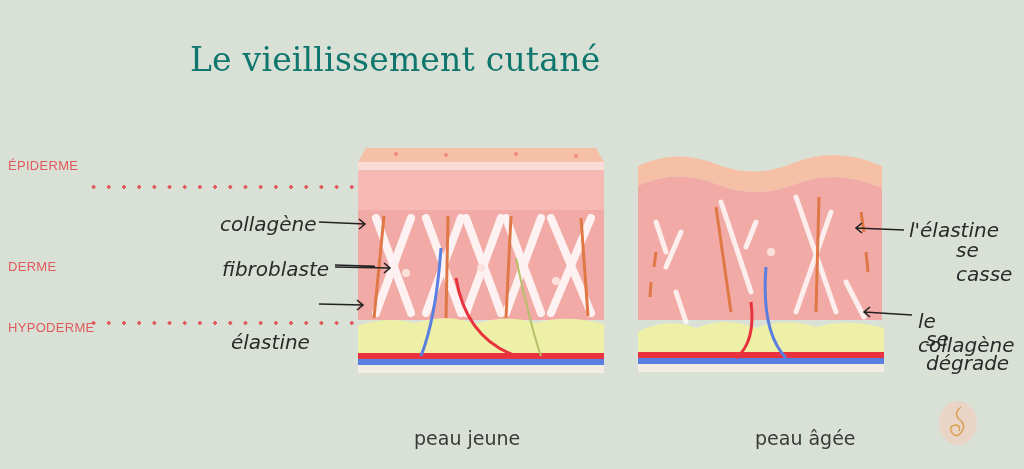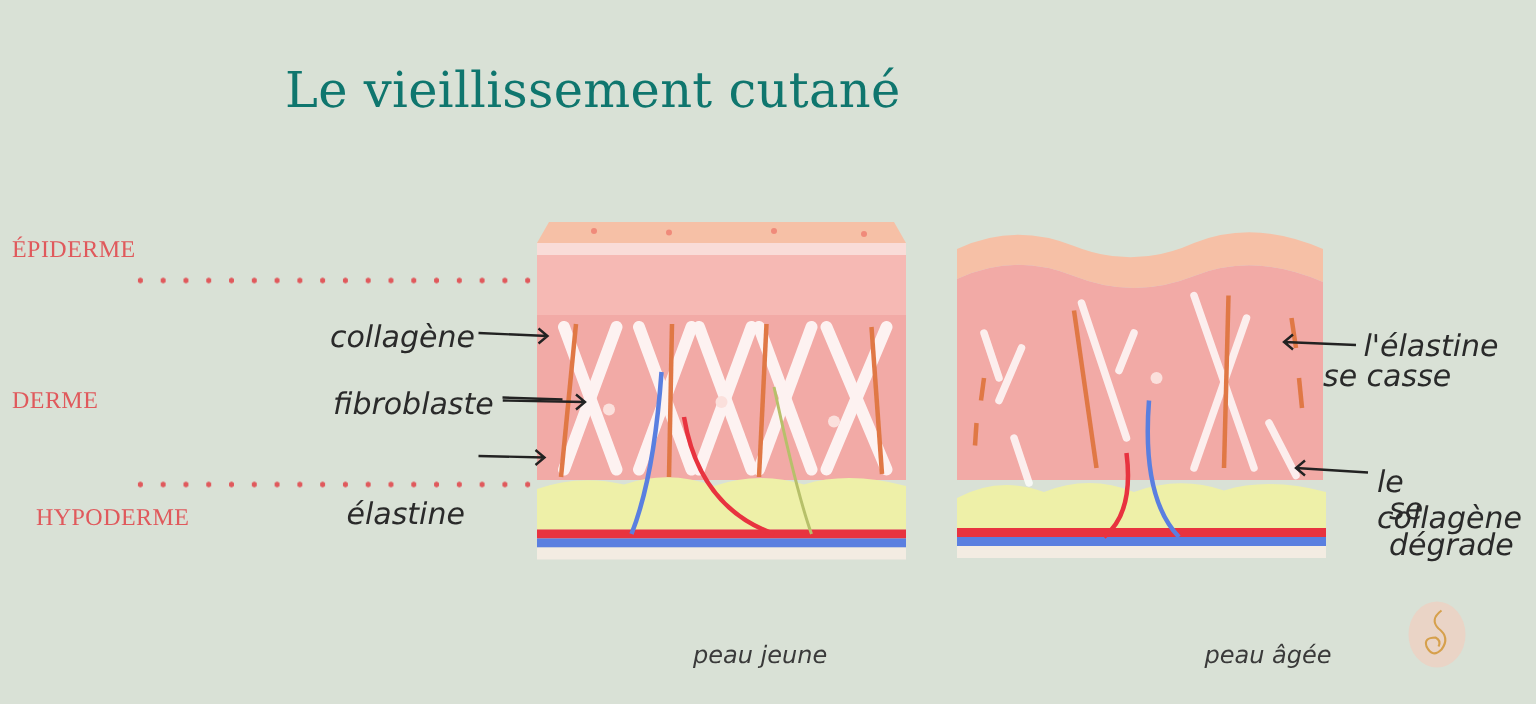--- a/index.html
+++ b/index.html
@@ -1,34 +1,34 @@
 <!DOCTYPE html>
 <html><head>
 <meta charset="utf-8">
 <style>
   html,body{margin:0;padding:0;}
   body{width:1024px;height:469px;background:#d9e1d6;position:relative;overflow:hidden;font-family:"Liberation Sans",sans-serif;}
   .title{position:absolute;left:190px;top:40px;font-family:"DejaVu Serif",serif;font-size:33px;color:#0f766e;letter-spacing:0.2px;}
-  .layer{position:absolute;left:8px;font-family:Liberation Serif, serif;font-size:16px;color:#e0595c;letter-spacing:0.3px;}
+  .layer{position:absolute;left:8px;font-family:Liberation Sans, sans-serif;font-size:13px;color:#e0595c;letter-spacing:0.3px;}
   .dots{position:absolute;left:86px;width:270px;height:4px;background-image:radial-gradient(circle,#e0595c 1.6px,transparent 2px);background-size:15.2px 4px;background-repeat:repeat-x;}
   .hand{position:absolute;font-family:"DejaVu Sans",sans-serif;font-style:italic;color:#2a2a2a;font-size:20px;}
-  .caption{position:absolute;top:427px;font-family:"DejaVu Sans",sans-serif;font-style:italic;color:#3a3a3a;font-size:16px;margin-left:48px;}
+  .caption{position:absolute;top:427px;font-family:"DejaVu Sans",sans-serif;color:#3a3a3a;font-size:19px;}
   svg{position:absolute;}
   .logo{position:absolute;left:939px;top:401px;width:38px;height:44px;border-radius:50%;background:#ead4c6;}
 </style>
 </head>
 <body>
 
 <div class="title">Le vieillissement cutané</div>
 
 <div class="layer" style="top:158px;">ÉPIDERME</div>
 <div class="dots" style="top:185px;"></div>
 <div class="layer" style="top:259px;">DERME</div>
 <div class="dots" style="top:321px;"></div>
-<div class="layer" style="top:337px;margin-left:16px;">HYPODERME</div>
+<div class="layer" style="top:320px;">HYPODERME</div>
 
 <svg style="left:356px;top:148px;" width="248" height="228" viewBox="0 0 248 228">
   <polygon points="10,0 240,0 248,14 2,14" fill="#f6c0a6"></polygon>
   <circle cx="40" cy="6" r="2" fill="#f08a7a"></circle>
     <circle cx="90" cy="7" r="2" fill="#f08a7a"></circle>
     <circle cx="160" cy="6" r="2" fill="#f08a7a"></circle>
     <circle cx="220" cy="8" r="2" fill="#f08a7a"></circle>
   <rect x="2" y="14" width="246" height="8" fill="#f9dcd8"></rect>
   <rect x="2" y="22" width="246" height="150" fill="#f2aaa6"></rect>
   <rect x="2" y="22" width="246" height="40" fill="#f6b9b4"></rect>
@@ -106,21 +106,21 @@
     <path d="M4,10 L50,12 M44,7 L50,12 L44,17"></path>
     <path d="M20,53 L80,55"></path>
     <path d="M4,92 L48,93 M42,88 L48,93 L42,98"></path>
   </g>
 </svg>
 <svg style="left:335px;top:262px;" width="60" height="14" viewBox="0 0 60 14">
   <path d="M0,5 L55,6 M49,1 L55,6 L49,11" stroke="#222" stroke-width="1.6" fill="none"></path>
 </svg>
 
 <div class="hand" style="left:909px;top:218px;text-align:left;width:72px;">l'élastine</div>
-<div class="hand" style="left:882px;top:238px;">se casse</div>
+<div class="hand" style="left:956px;top:238px;">se casse</div>
 <div class="hand" style="left:918px;top:309px;">le collagène</div>
 <div class="hand" style="left:926px;top:327px;">se dégrade</div>
 <svg style="left:852px;top:222px;" width="56" height="14" viewBox="0 0 56 14">
   <path d="M52,8 L4,6 M10,1 L4,6 L10,11" stroke="#222" stroke-width="1.6" fill="none"></path>
 </svg>
 <svg style="left:860px;top:306px;" width="56" height="14" viewBox="0 0 56 14">
   <path d="M52,9 L4,6 M10,1 L4,6 L10,11" stroke="#222" stroke-width="1.6" fill="none"></path>
 </svg>
 
 <div class="caption" style="left:414px;">peau jeune</div>

